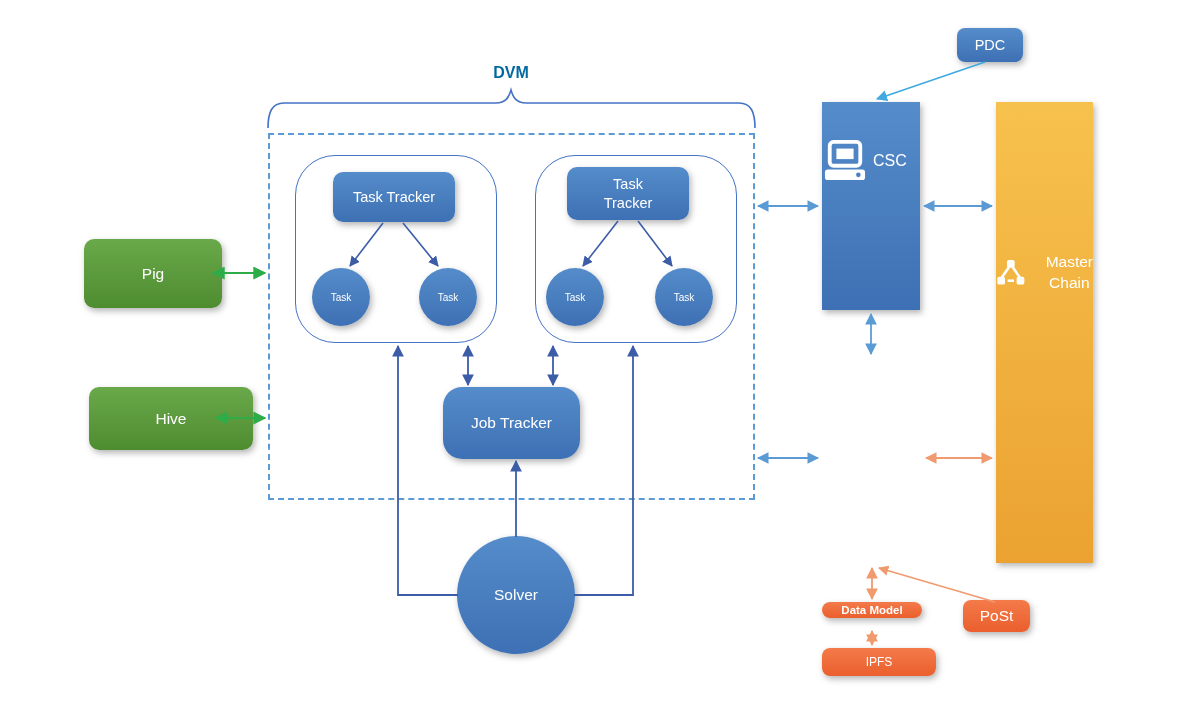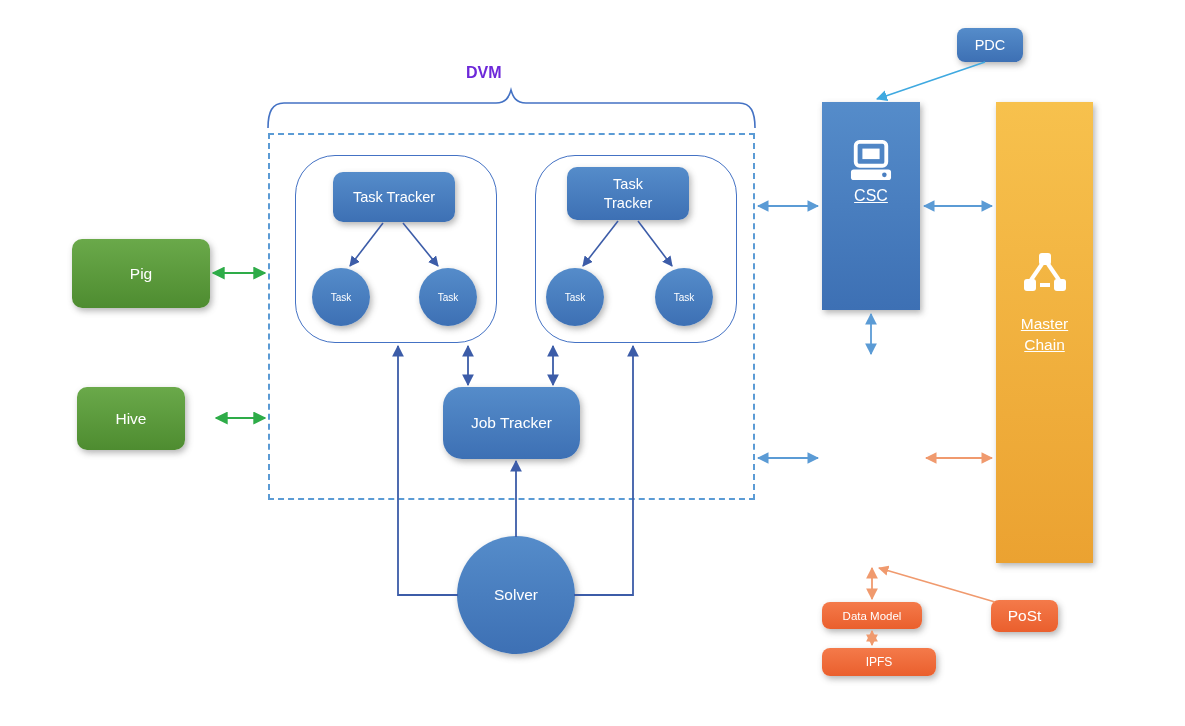--- a/index.html
+++ b/index.html
@@ -4,62 +4,62 @@
 <style>
   html,body{margin:0;padding:0;background:#fff;}
   .canvas{position:relative;width:1185px;height:726px;background:#ffffff;overflow:hidden;
           font-family:"Liberation Sans",sans-serif;}
   .overlay{position:absolute;left:0;top:0;width:1185px;height:726px;z-index:3;pointer-events:none;}
 
   .node{position:absolute;display:flex;align-items:center;justify-content:center;
         color:#fff;text-align:center;z-index:2;}
   .shadow{box-shadow:2px 3px 6px rgba(90,90,90,.45);}
   .blue-grad{background:linear-gradient(180deg,#558cca 0%,#3d70b4 100%);}
-  .green-grad{background:linear-gradient(180deg,#6aa94a 0%,#4e8c30 100%);}
+  .green-grad{background:linear-gradient(180deg,#6aa94a 0%,#4e8c30 100%);margin-left:12px;}
   .orange-grad{background:linear-gradient(180deg,#ec6f43 0%,#e05526 100%);}
   .amber-grad{background:linear-gradient(180deg,#f7c14d 0%,#eba231 100%);}
   .sm-orange{background:linear-gradient(180deg,#f47a4a 0%,#ea5f2d 100%);}
 
-  .dvm-label{position:absolute;left:466px;top:64px;width:90px;
-             color:#6d28d9;font-size:16px;font-weight:600;z-index:2;}
+  .dvm-label{position:absolute;left:466px;top:64px;width:90px;text-align:center;
+             color:#0369a1;font-size:16px;font-weight:600;z-index:2;}
   .dvm-box{position:absolute;left:268px;top:133px;width:487px;height:367px;
            border:2px dashed #5b9bd5;box-sizing:border-box;z-index:1;background:transparent;}
 
   .task-group{position:absolute;width:202px;height:188px;border:1.6px solid #4472c4;
               border-radius:40px;box-sizing:border-box;background:transparent;z-index:2;}
   .tg1{left:295px;top:155px;} .tg2{left:535px;top:155px;}
 
   .tt{border-radius:10px;font-size:14.5px;line-height:1.25;}
   .tt1{left:333px;top:172px;width:122px;height:50px;}
   .tt2{left:567px;top:167px;width:122px;height:53px;padding:0 22px;box-sizing:border-box;}
 
   .task-circle{width:58px;height:58px;border-radius:50%;font-size:10px;}
   .t1a{left:312px;top:268px;} .t1b{left:419px;top:268px;}
   .t2a{left:546px;top:268px;} .t2b{left:655px;top:268px;}
 
   .job-tracker{left:443px;top:387px;width:137px;height:72px;border-radius:19px;font-size:15.5px;}
   .solver{left:457px;top:536px;width:118px;height:118px;border-radius:50%;font-size:15.5px;}
 
   .pig{left:72px;top:239px;width:138px;height:69px;border-radius:10px;font-size:15.5px;}
-  .hive{left:77px;top:387px;width:108px;height:63px;border-radius:10px;font-size:15.5px;}
+  .hive{left:77px;top:387px;width:164px;height:63px;border-radius:10px;font-size:15.5px;}
 
   .bigcol{flex-direction:column;justify-content:flex-start;}
   .csc{left:822px;top:102px;width:98px;height:208px;}
   .dsc{left:822px;top:357px;width:100px;height:208px;}
   .mchain{left:996px;top:102px;width:97px;height:461px;}
-  .node-inner{position:absolute;left:0;right:0;display:flex;flex-direction:column;
-              align-items:center;gap:5px;text-decoration:underline;}
+  .node-inner{position:absolute;left:0;right:0;display:flex;flex-direction:row;
+              align-items:center;gap:5px;}
   .csc .node-inner{top:38px;} .dsc .node-inner{top:40px;} .mchain .node-inner{top:150px;gap:20px;}
   .big-label{font-size:16px;}
   .mc-label{font-size:15.5px;line-height:1.35;width:70px;text-align:center;}
 
   .pdc{left:957px;top:28px;width:66px;height:34px;border-radius:8px;font-size:14.5px;}
-  .data-model{left:822px;top:602px;width:100px;height:27px;border-radius:8px;font-size:11.5px;}
+  .data-model{left:822px;top:602px;width:100px;height:16px;border-radius:8px;font-size:11.5px;font-weight:bold;}
   .ipfs{left:822px;top:648px;width:114px;height:28px;border-radius:8px;font-size:12px;}
-  .post{left:963px;top:600px;width:67px;height:32px;border-radius:8px;font-size:15.5px;margin-left:28px;}
+  .post{left:963px;top:600px;width:67px;height:32px;border-radius:8px;font-size:15.5px;}
 </style>
 </head>
 <body>
 
 <div class="canvas">
 
   <svg class="overlay" viewBox="0 0 1185 726" xmlns="http://www.w3.org/2000/svg">
     <defs>
       <marker id="db-e" viewBox="0 0 10 10" refX="9" refY="5" markerWidth="6.5" markerHeight="6.5" orient="auto">
           <path d="M0,0 L10,5 L0,10 Z" fill="#3c5ca8"></path>

